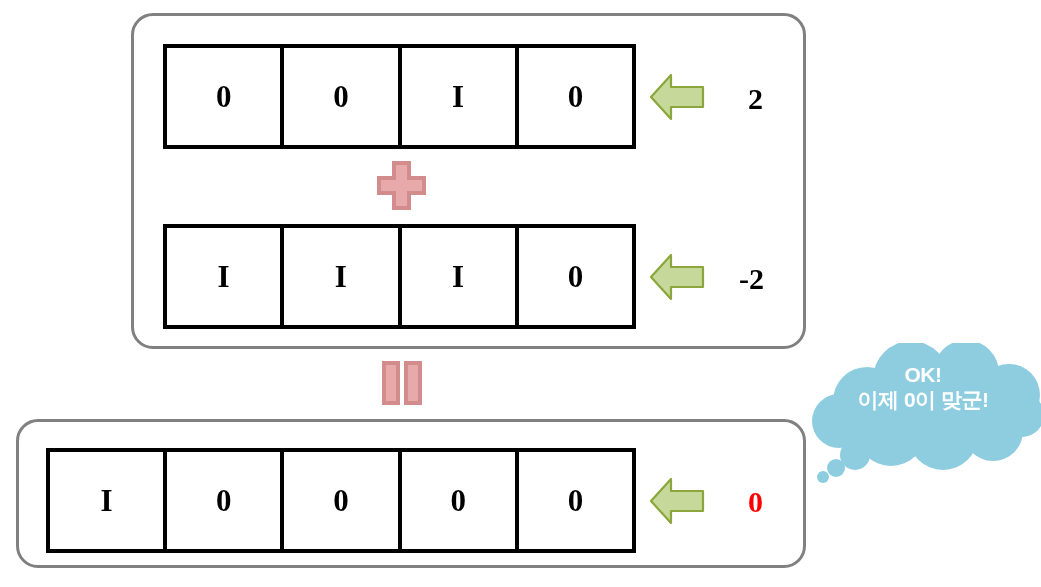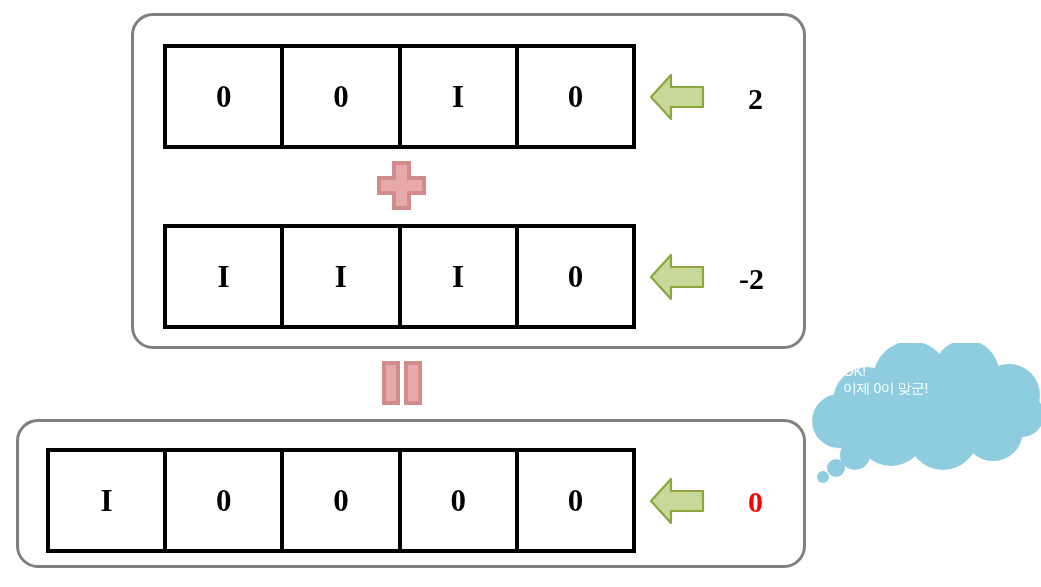--- a/index.html
+++ b/index.html
@@ -112,25 +112,25 @@
     left: 803px;
     top: 343px;
     width: 238px;
     height: 146px;
   }
   #cloud-text {
     position: absolute;
     left: 843px;
     top: 363px;
     width: 160px;
-    text-align: left;
+    text-align: center;
     color: #ffffff;
     font-family: "Liberation Sans", sans-serif;
-    font-size: 14px;
-    font-weight: normal;
+    font-size: 21px;
+    font-weight: bold;
     line-height: 1.18;
     letter-spacing: -0.5px;
     white-space: pre-line;
     user-select: none;
     z-index: 5;
   }
 </style>
 </head>
 <body>
 

